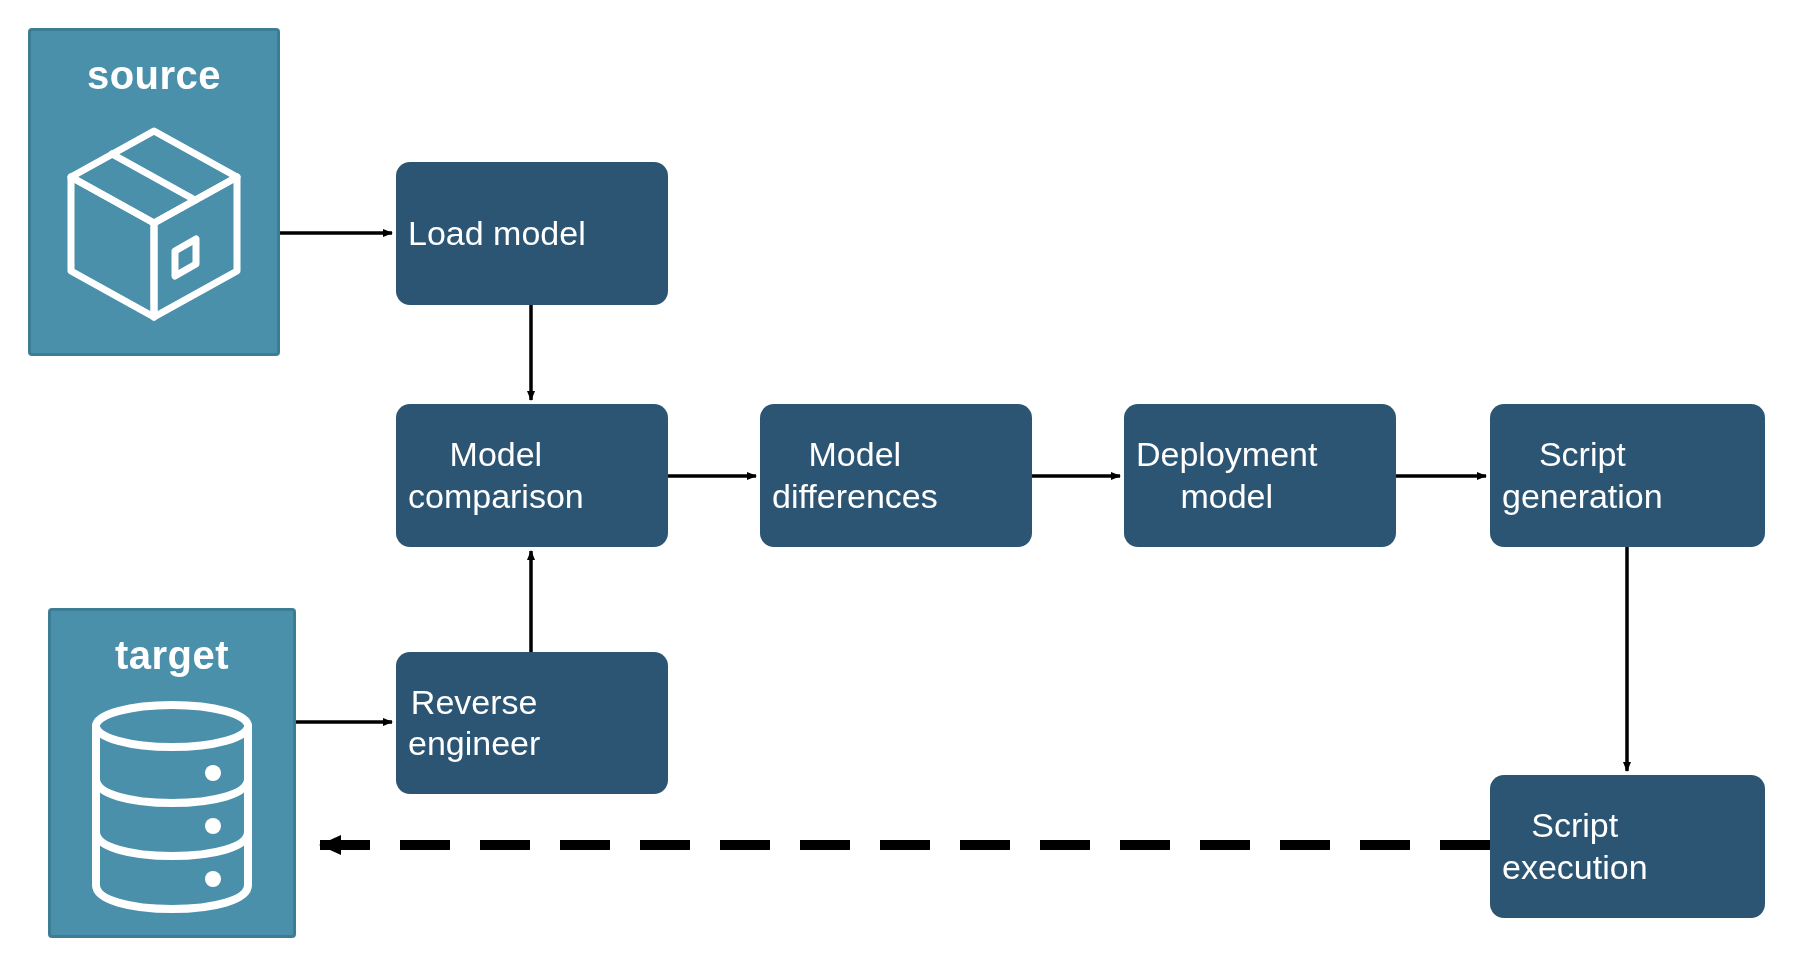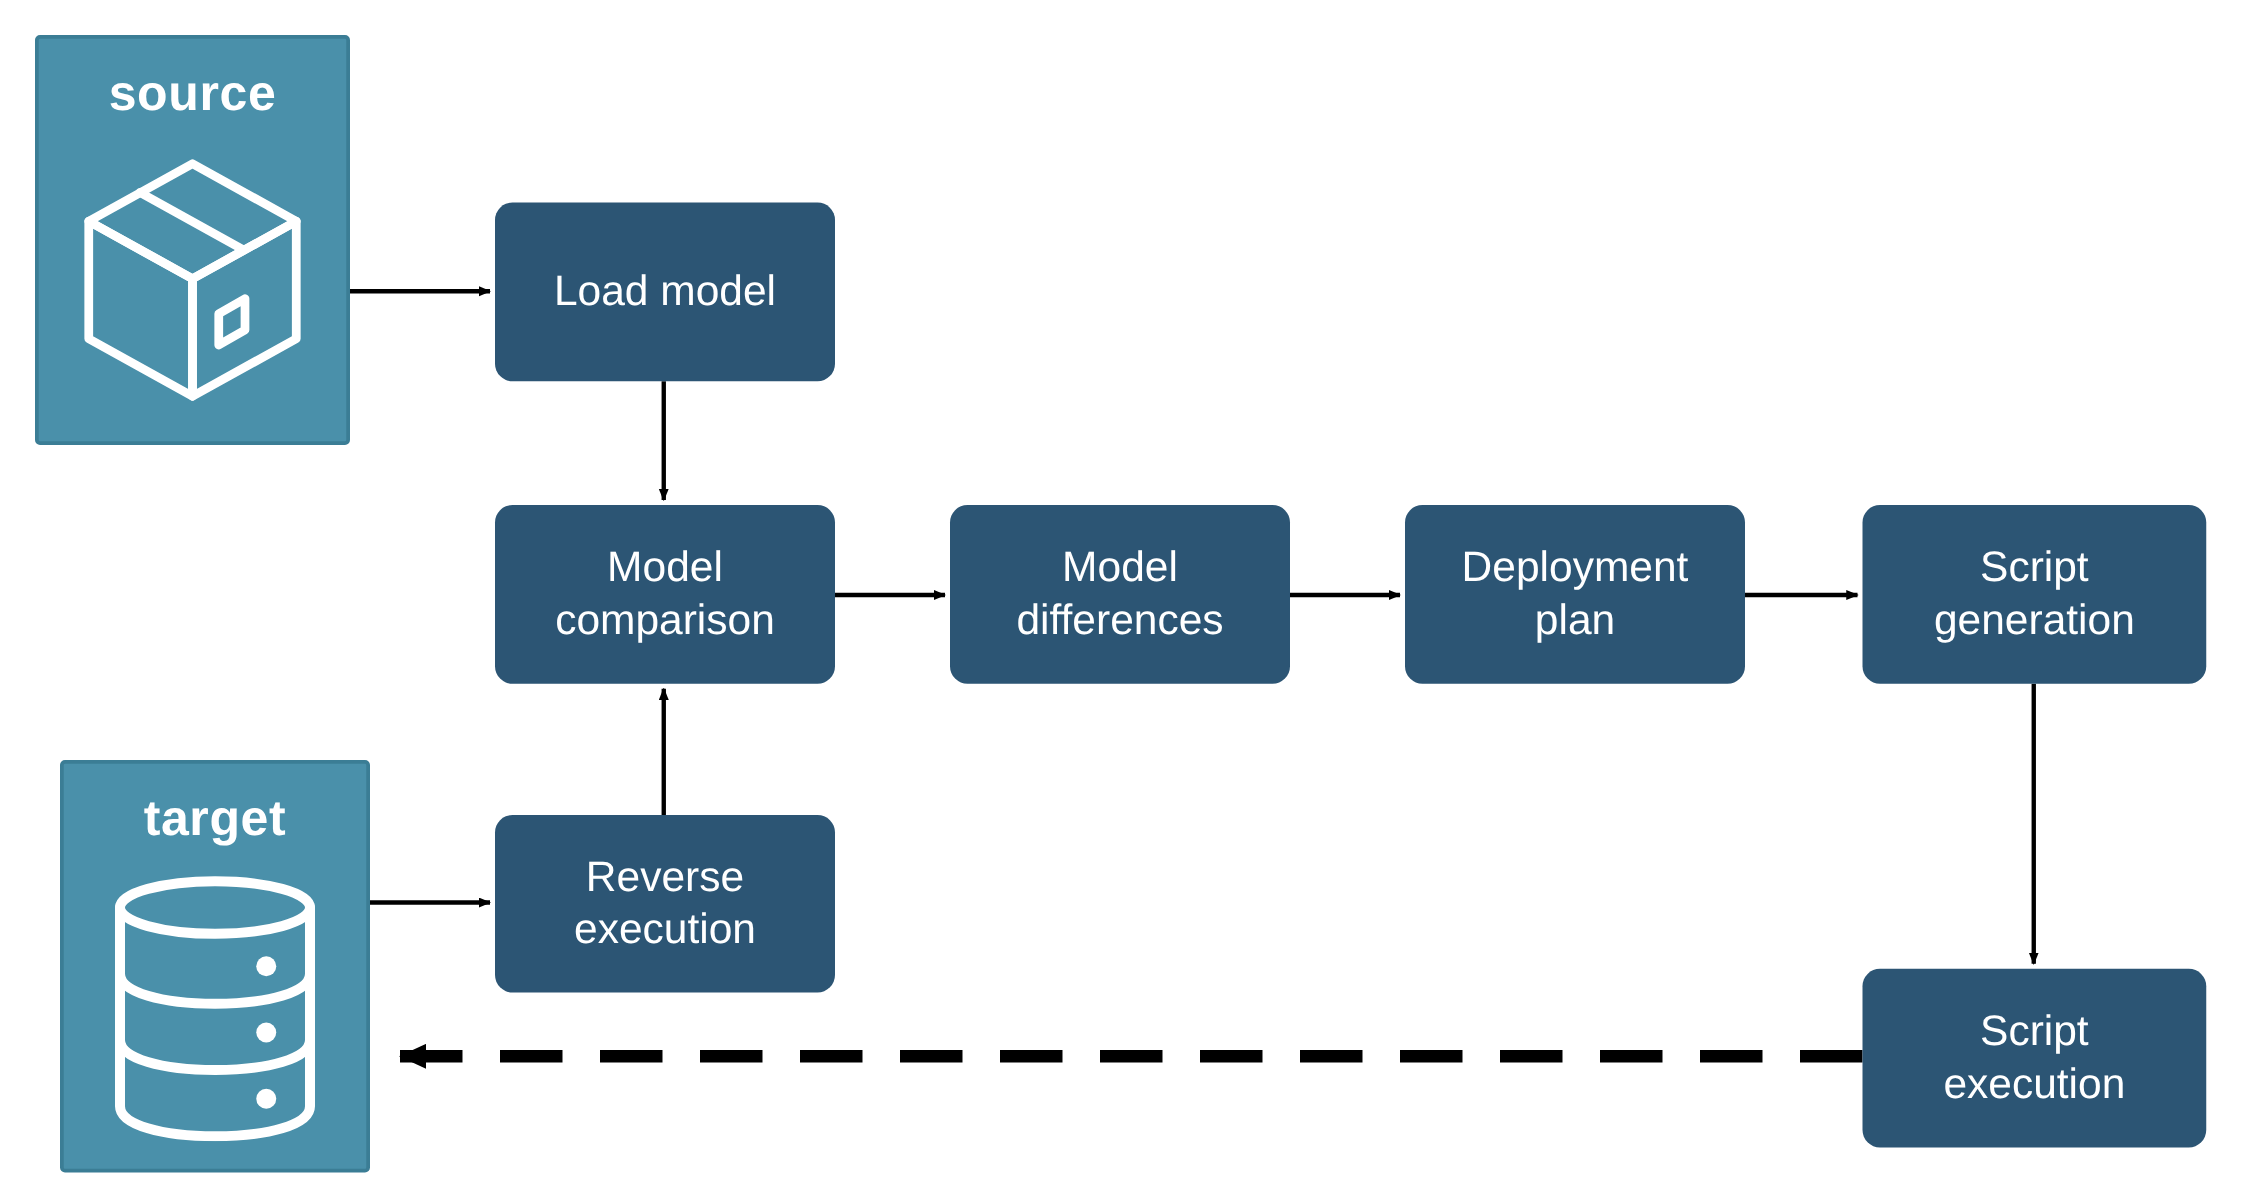--- a/index.html
+++ b/index.html
@@ -49,21 +49,20 @@
     width: 100%;
   }
   
   .process {
     position: absolute;
     box-sizing: border-box;
     background: #2c5574;
     border-radius: 14px;
     display: flex;
     align-items: center;
-    justify-content: center;
     text-align: center;
     z-index: 3;
   }
   .process-label {
     color: #ffffff;
     font-size: 34px;
     line-height: 1.22;
     padding: 0 12px;
     white-space: pre-line;
   }
@@ -180,31 +179,31 @@
 comparison</span>
   </div>
 
   <div class="process" style="left:760px; top:404px; width:272px; height:143px;">
     <span class="process-label">Model
 differences</span>
   </div>
 
   <div class="process" style="left:1124px; top:404px; width:272px; height:143px;">
     <span class="process-label">Deployment
-plan</span>
+model</span>
   </div>
 
   <div class="process" style="left:1490px; top:404px; width:275px; height:143px;">
     <span class="process-label">Script
 generation</span>
   </div>
 
   <div class="process" style="left:396px; top:652px; width:272px; height:142px;">
     <span class="process-label">Reverse
-execution</span>
+engineer</span>
   </div>
 
   <div class="process" style="left:1490px; top:775px; width:275px; height:143px;">
     <span class="process-label">Script
 execution</span>
   </div>
 
 </div>
 
 </body></html>

